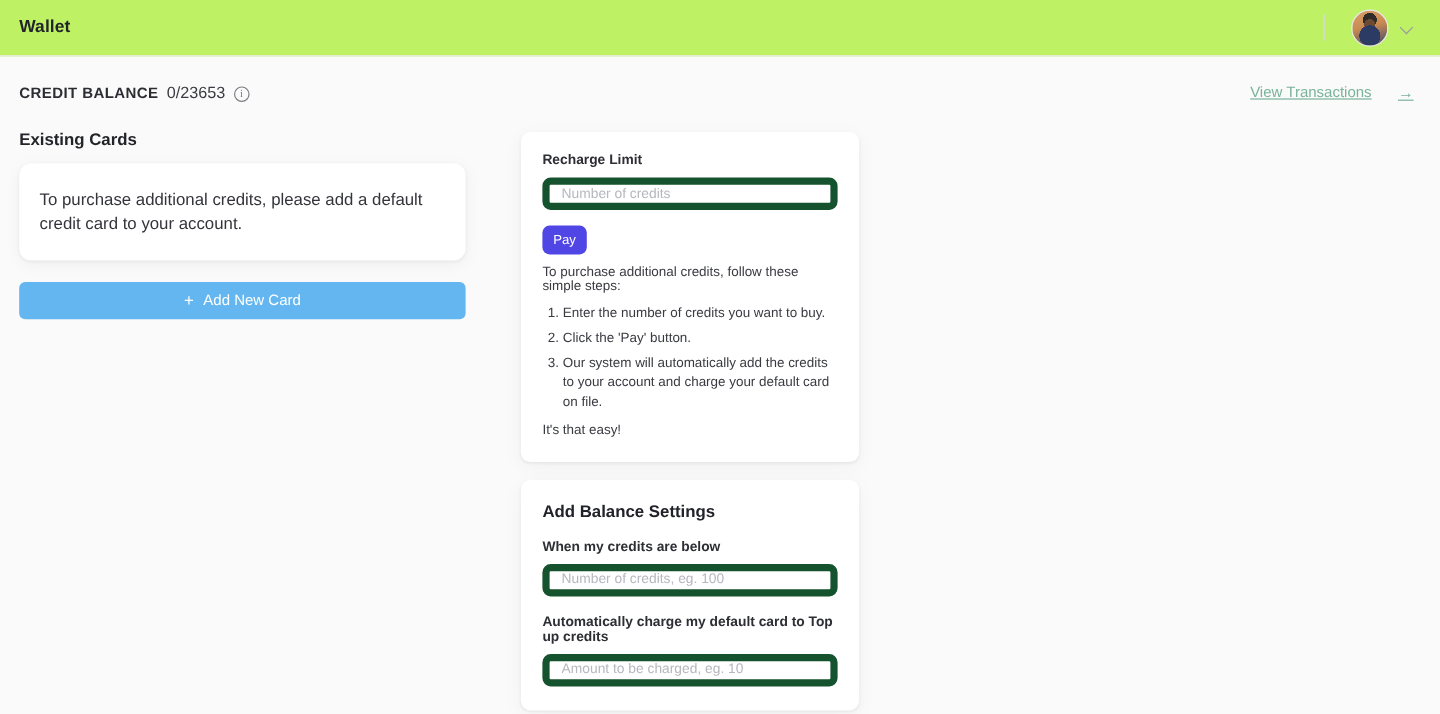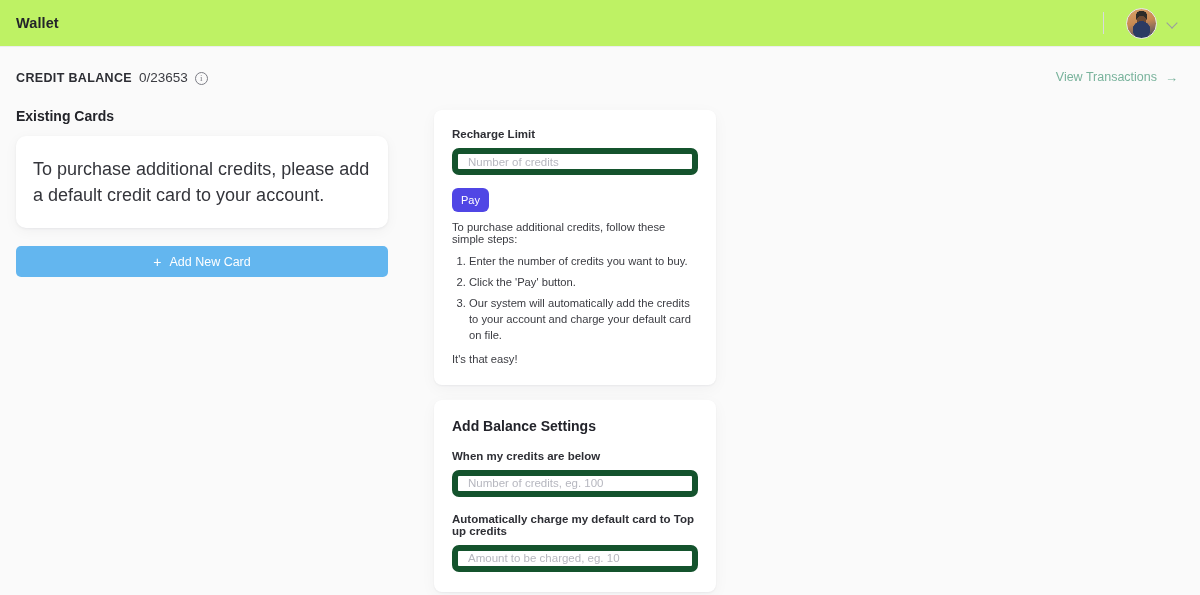--- a/index.html
+++ b/index.html
@@ -46,34 +46,34 @@
   }
   .balance-left { display: flex; align-items: flex-end; gap: 7px; }
   .balance-label { font-size: 12.5px; font-weight: bold; color: #2c2d33; letter-spacing: .35px; }
   .balance-value { font-size: 13.5px; color: #3b3c42; }
   .info-icon {
     width: 13px; height: 13px; border: 1.2px solid #7c7d85; border-radius: 50%;
     display: inline-flex; align-items: center; justify-content: center;
     font-size: 9px; color: #7c7d85; font-family: "Liberation Serif", serif; line-height: 1;
   }
   .view-tx {
-    display: flex; align-items: center; gap: 8px;
-    font-size: 12.5px; color: #79b39c; cursor: pointer;
+    display: flex; align-items: center; gap: 22px;
+    font-size: 12.5px; color: #79b39c; cursor: pointer; text-decoration: underline;
   }
   .arrow-right { font-size: 13px; color: #79b39c; }
 
   
   .left-col { position: absolute; top: 108px; left: 16px; width: 372px; }
   .section-title { font-size: 14px; font-weight: bold; color: #23242a; margin-bottom: 12px; }
   .info-card {
     background: #ffffff; border-radius: 10px; padding: 20px 17px;
     box-shadow: 0 1px 3px rgba(20,20,40,.055), 0 3px 14px rgba(20,20,40,.045);
     min-height: 74px;
   }
-  .info-card p { font-size: 18px; line-height: 1.45; color: #34353b; }
+  .info-card p { font-size: 14px; line-height: 1.45; color: #34353b; }
   .add-card-btn {
     margin-top: 18px; width: 100%; height: 31px;
     background: #63b6ef; border: none; border-radius: 5px;
     color: #ffffff; font-size: 12.5px; font-family: "Liberation Sans", sans-serif;
     display: flex; align-items: center; justify-content: center; gap: 8px;
     cursor: pointer;
   }
   .plus { font-size: 14px; line-height: 1; }
 
   

